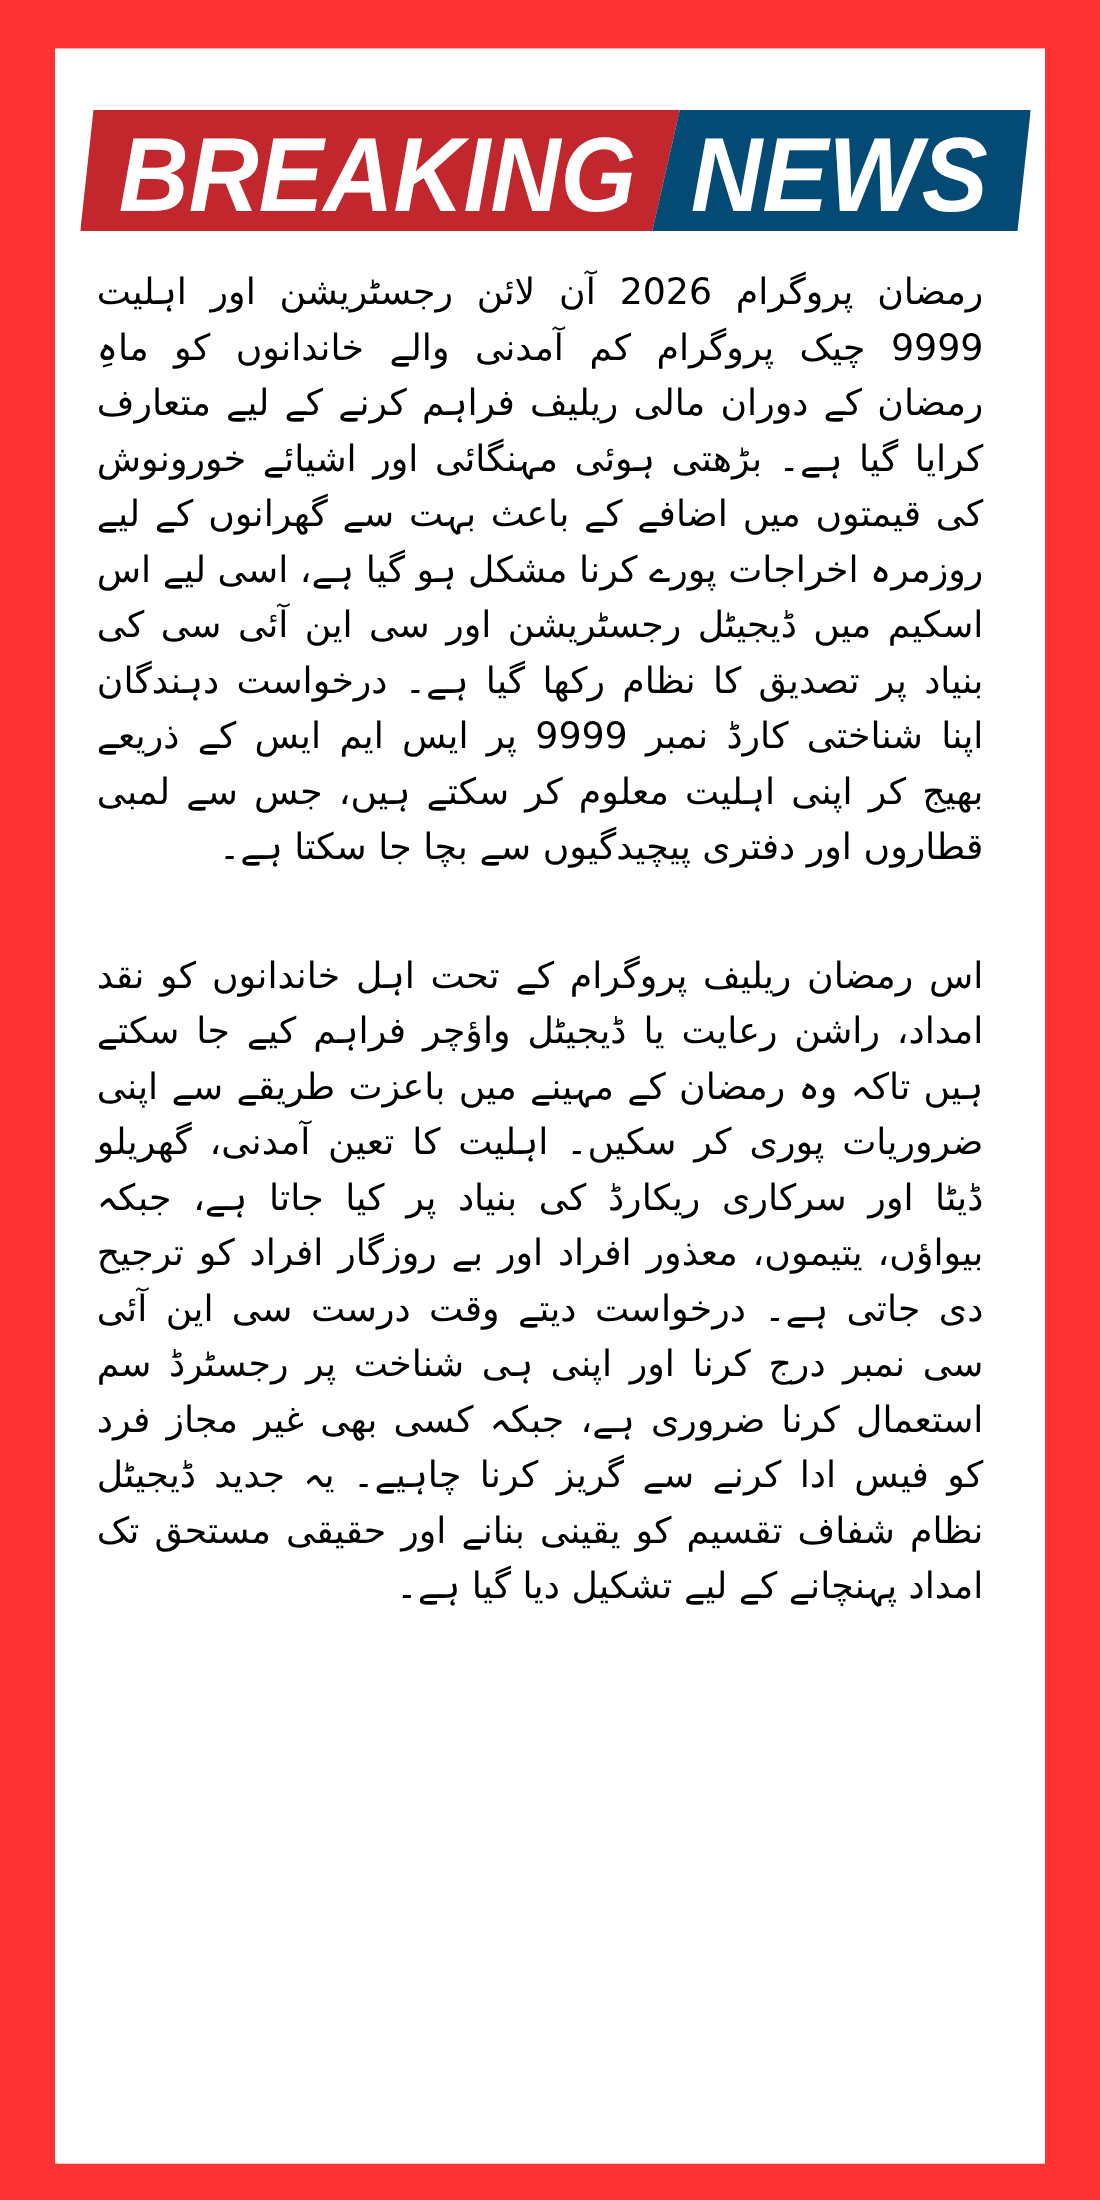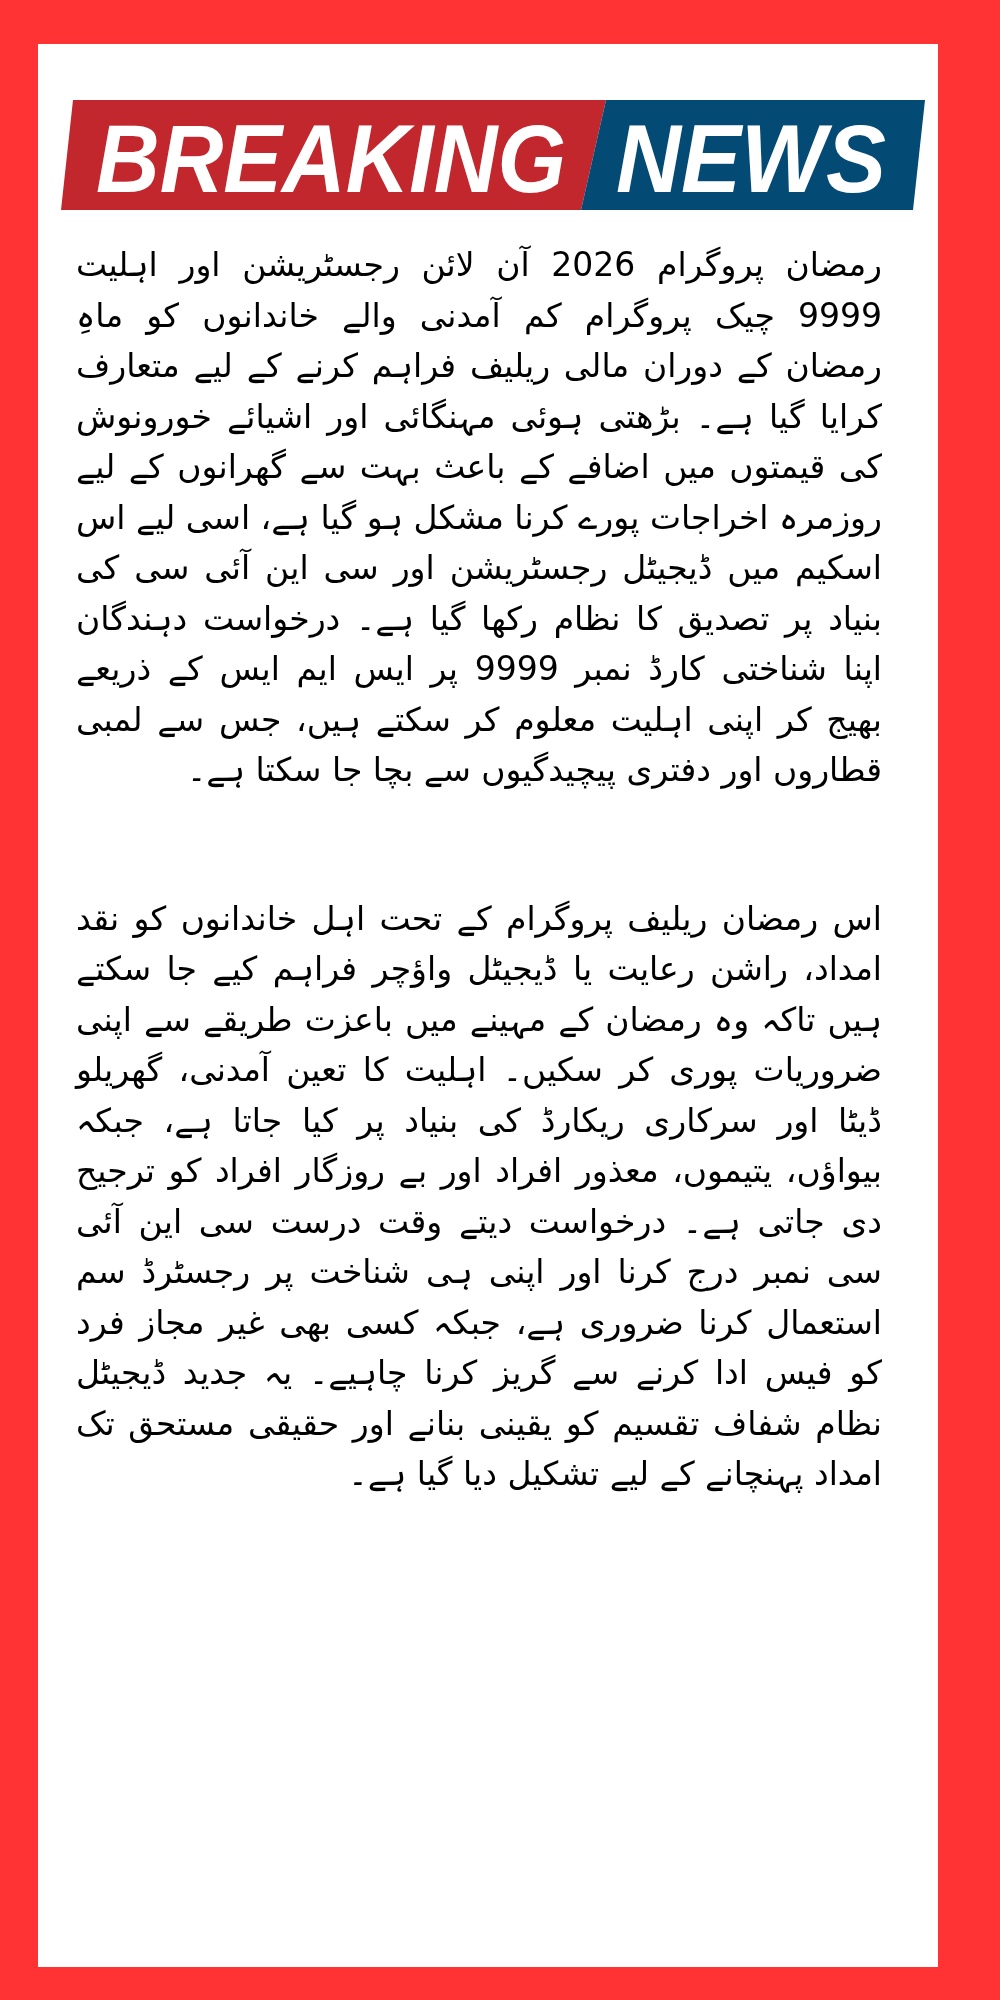--- a/index.html
+++ b/index.html
@@ -1,36 +1,36 @@
 <!DOCTYPE html>
 <html><head>
 <meta charset="utf-8">
 <style>
   html, body { margin: 0; padding: 0; }
   body {
     width: 1000px; height: 2000px; background: #ff3333;
     position: relative; overflow: hidden;
   }
   .panel {
-    position: absolute; left: 38px; top: 44px; width: 900px; height: 1923px;
+    position: absolute; left: 50px; top: 44px; width: 900px; height: 1923px;
     background: #ffffff;
   }
   .banner {
     position: absolute; left: 23px; top: 56px; width: 864px; height: 110px;
   }
   .banner svg { width: 100%; height: 100%; display: block; }
   .article {
     position: absolute; left: 38px; top: 196px; width: 806px;
     direction: rtl; text-align: justify; text-align-last: right;
     font-family: "DejaVu Sans", sans-serif;
     font-size: 33px; line-height: 50.5px; color: #000;
     font-weight: normal;
   }
   .article p { margin: 0; }
-  .article p + p { margin-top: 98px; }
+  .article p + p { margin-top: 66px; }
 </style>
 </head>
 <body>
 
 <div class="panel">
   <div class="banner">
     <svg viewBox="0 0 864 110" preserveAspectRatio="none">
       <polygon points="12,0 545,0 520,110 0,110" fill="#c1272d"></polygon>
       <polygon points="545,0 864,0 852,110 520,110" fill="#034a75"></polygon>
       <text x="270" y="92" text-anchor="middle" fill="#ffffff" font-family="Liberation Sans, sans-serif" font-weight="bold" font-style="italic" font-size="96" textLength="470" lengthAdjust="spacingAndGlyphs">BREAKING</text>

